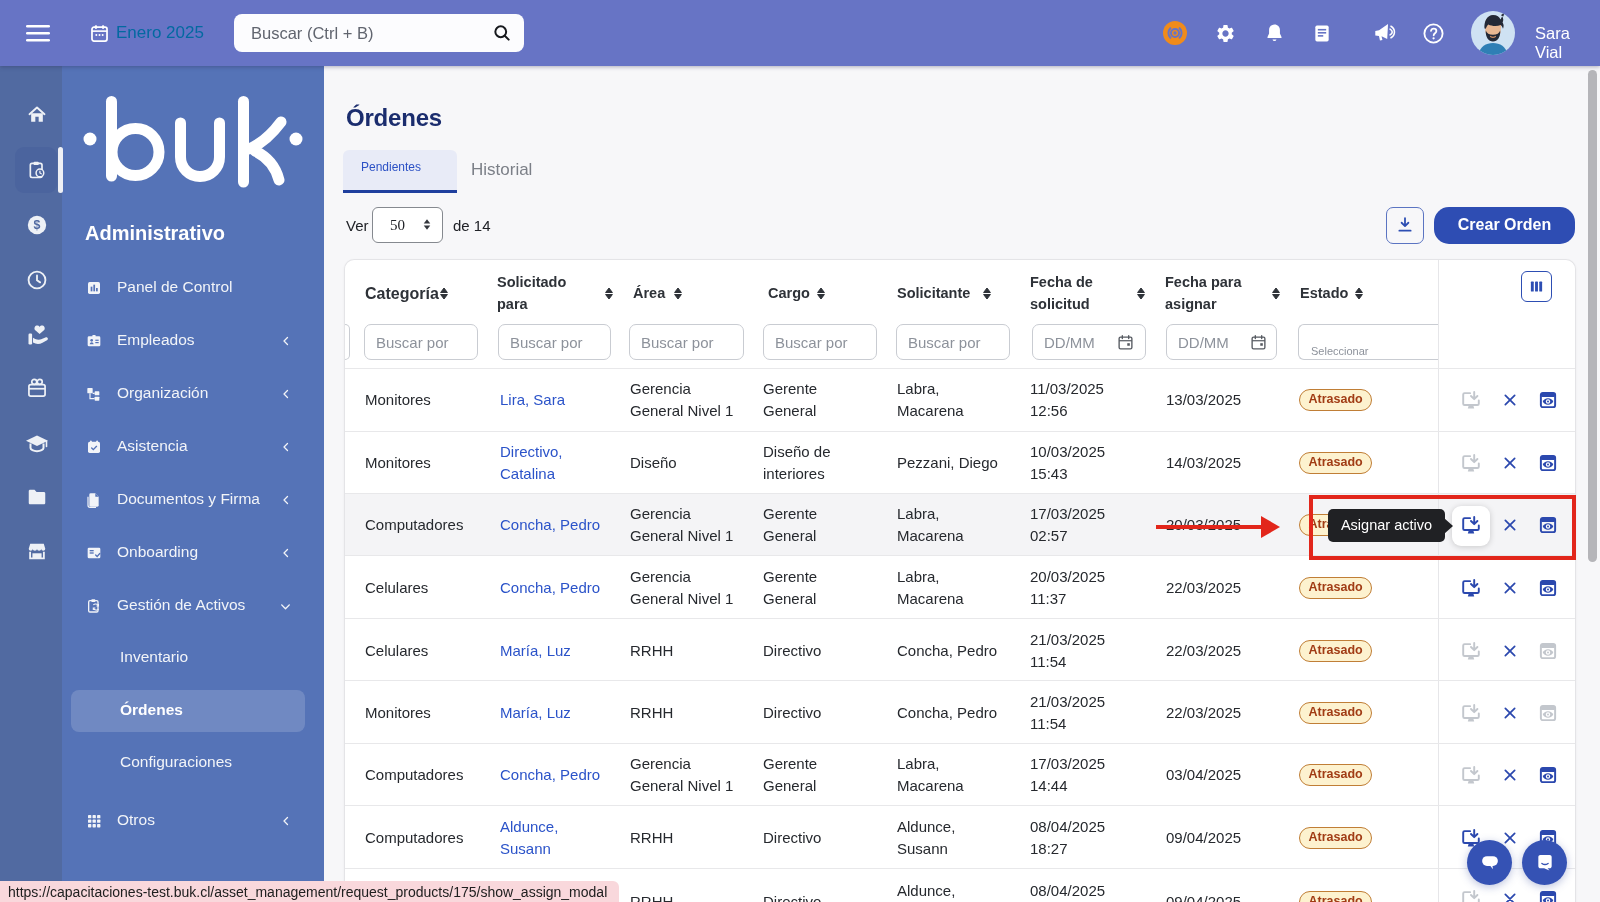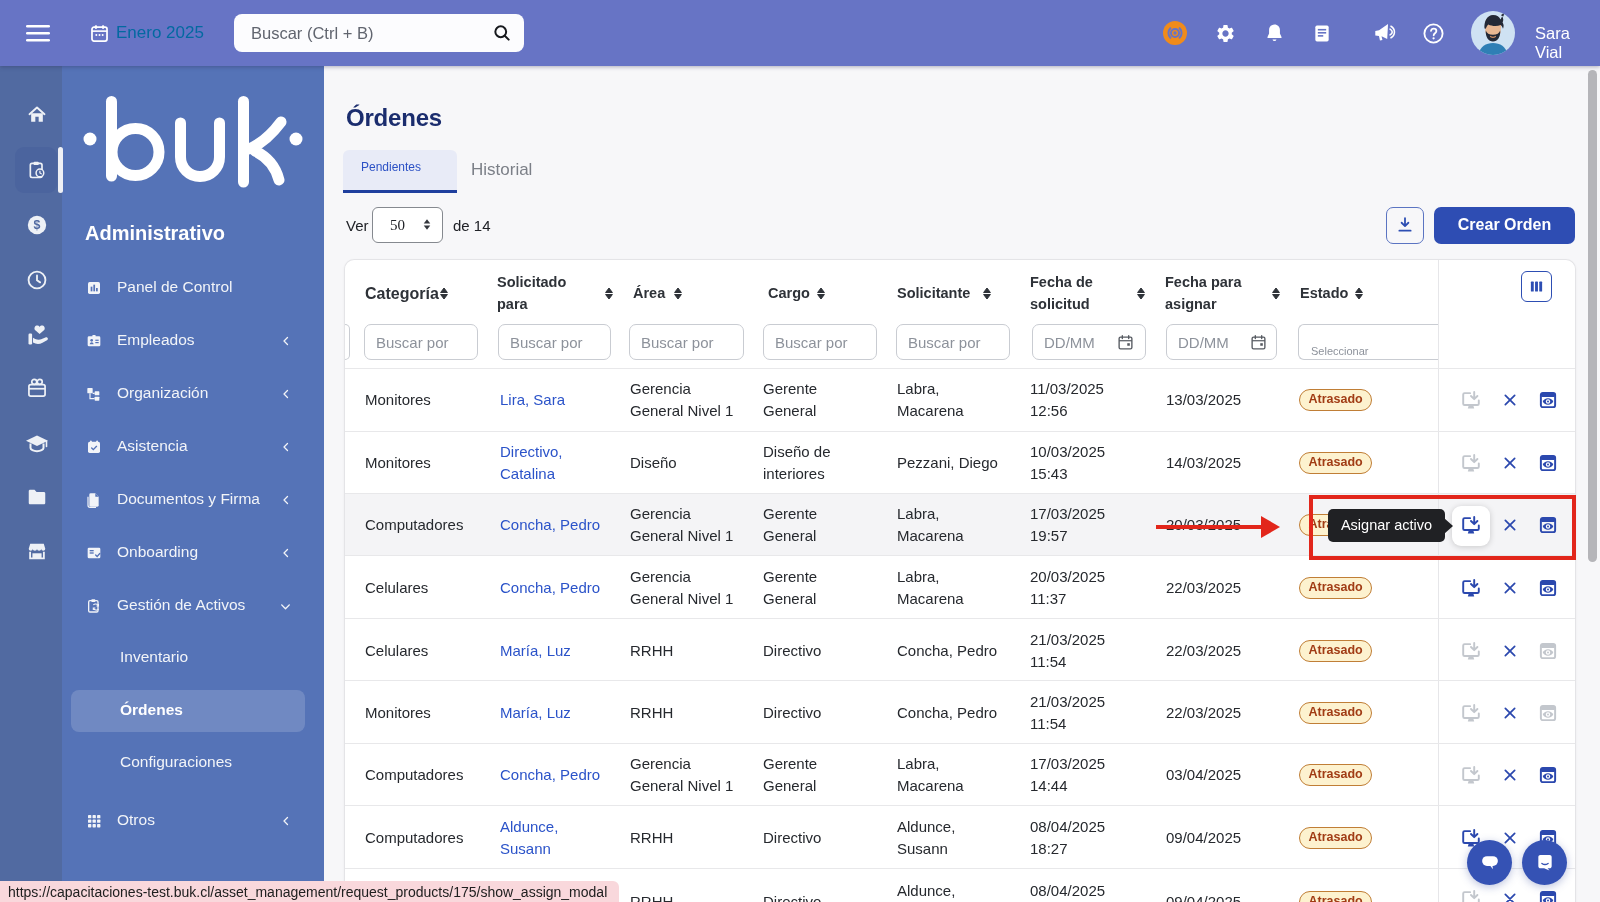--- a/index.html
+++ b/index.html
@@ -231,21 +231,21 @@
 <svg class="abs" style="left:421px;top:218px;" width="12" height="13" viewBox="0 0 24 24" fill="none">
     <path d="M12 1.5l6.5 8.5h-13z" fill="#33363c"></path>
     <path d="M12 22.5L5.5 14h13z" fill="#33363c"></path>
   </svg>
 <div class="abs" style="left:453px;top:217px;color:#202227;font-size:15px;">de 14</div>
 <div class="abs" style="left:1386px;top:207px;width:38px;height:37px;border:1px solid #5b74c2;border-radius:7px;background:#f7f7f9;"></div>
 <svg class="abs" style="left:1396px;top:216px;" width="18" height="18" viewBox="0 0 24 24" fill="none">
     <path d="M12 3v10M7.5 9L12 13.5 16.5 9" stroke="#2d4eb3" stroke-width="2.4" fill="none" stroke-linecap="round" stroke-linejoin="round"></path>
     <path d="M4.5 19.5h15" stroke="#2d4eb3" stroke-width="2.4" stroke-linecap="round"></path>
   </svg>
-<div class="abs" style="left:1434px;top:207px;width:141px;height:37px;background:#2e4db3;border-radius:7px;color:#fff;font-size:16px;font-weight:700;text-align:center;line-height:36px;">Crear Orden</div>
+<div class="abs" style="left:1434px;top:207px;width:141px;height:37px;background:#2e4db3;border-radius:15px;color:#fff;font-size:16px;font-weight:700;text-align:center;line-height:36px;">Crear Orden</div>
 <div class="abs" style="left:344px;top:259px;width:1232px;height:643px;background:#fff;border:1px solid #e4e4e7;border-bottom:none;border-radius:10px 10px 0 0;box-shadow:0 1px 3px rgba(0,0,0,0.05);"></div>
 <div class="abs" style="left:1438px;top:260px;width:1px;height:642px;background:#e6e6e9;"></div>
 <div class="abs" style="left:345px;top:494px;width:1093px;height:61px;background:#f4f4f6;"></div>
 <div class="abs" style="left:1439px;top:494px;width:136px;height:61px;background:#f4f4f6;"></div>
 <div class="abs" style="left:345px;top:368px;width:1230px;height:1px;background:#e8e8ea;"></div>
 <div class="abs" style="left:345px;top:431px;width:1230px;height:1px;background:#e8e8ea;"></div>
 <div class="abs" style="left:345px;top:493px;width:1230px;height:1px;background:#e8e8ea;"></div>
 <div class="abs" style="left:345px;top:555px;width:1230px;height:1px;background:#e8e8ea;"></div>
 <div class="abs" style="left:345px;top:618px;width:1230px;height:1px;background:#e8e8ea;"></div>
 <div class="abs" style="left:345px;top:680px;width:1230px;height:1px;background:#e8e8ea;"></div>
@@ -387,21 +387,21 @@
   </svg>
 <div class="abs" style="left:365px;top:516px;color:#26292e;font-size:15px;white-space:nowrap;">Computadores</div>
 <div class="abs" style="left:500px;top:516px;color:#2b53c9;font-size:15px;white-space:nowrap;">Concha, Pedro</div>
 <div class="abs" style="left:630px;top:505px;color:#26292e;font-size:15px;white-space:nowrap;">Gerencia</div>
 <div class="abs" style="left:630px;top:527px;color:#26292e;font-size:15px;white-space:nowrap;">General Nivel 1</div>
 <div class="abs" style="left:763px;top:505px;color:#26292e;font-size:15px;white-space:nowrap;">Gerente</div>
 <div class="abs" style="left:763px;top:527px;color:#26292e;font-size:15px;white-space:nowrap;">General</div>
 <div class="abs" style="left:897px;top:505px;color:#26292e;font-size:15px;white-space:nowrap;">Labra,</div>
 <div class="abs" style="left:897px;top:527px;color:#26292e;font-size:15px;white-space:nowrap;">Macarena</div>
 <div class="abs" style="left:1030px;top:505px;color:#26292e;font-size:15px;white-space:nowrap;">17/03/2025</div>
-<div class="abs" style="left:1030px;top:527px;color:#26292e;font-size:15px;white-space:nowrap;">19:57</div>
+<div class="abs" style="left:1030px;top:527px;color:#26292e;font-size:15px;white-space:nowrap;">02:57</div>
 <svg class="abs" style="left:1502px;top:517px;" width="16" height="16" viewBox="0 0 24 24" fill="none">
     <path d="M5 5l14 14M19 5L5 19" stroke="#2b48ae" stroke-width="2.6" stroke-linecap="round"></path>
   </svg>
 <svg class="abs" style="left:1539px;top:516px;" width="18" height="18" viewBox="0 0 24 24" fill="none">
     <rect x="2.5" y="2.5" width="19" height="19" rx="2.5" stroke="#2b48ae" stroke-width="2.6" fill="none"></rect>
     <rect x="2.5" y="2.5" width="19" height="5.5" rx="2" fill="#2b48ae"></rect>
     <path d="M12 9.6c3.4 0 5.9 2.3 7 4.4-1.1 2.1-3.6 4.4-7 4.4s-5.9-2.3-7-4.4c1.1-2.1 3.6-4.4 7-4.4z" fill="#2b48ae"></path>
     <circle cx="12" cy="14" r="2.9" fill="#fff"></circle>
     <circle cx="12" cy="14" r="1.3" fill="#2b48ae"></circle>
   </svg>

